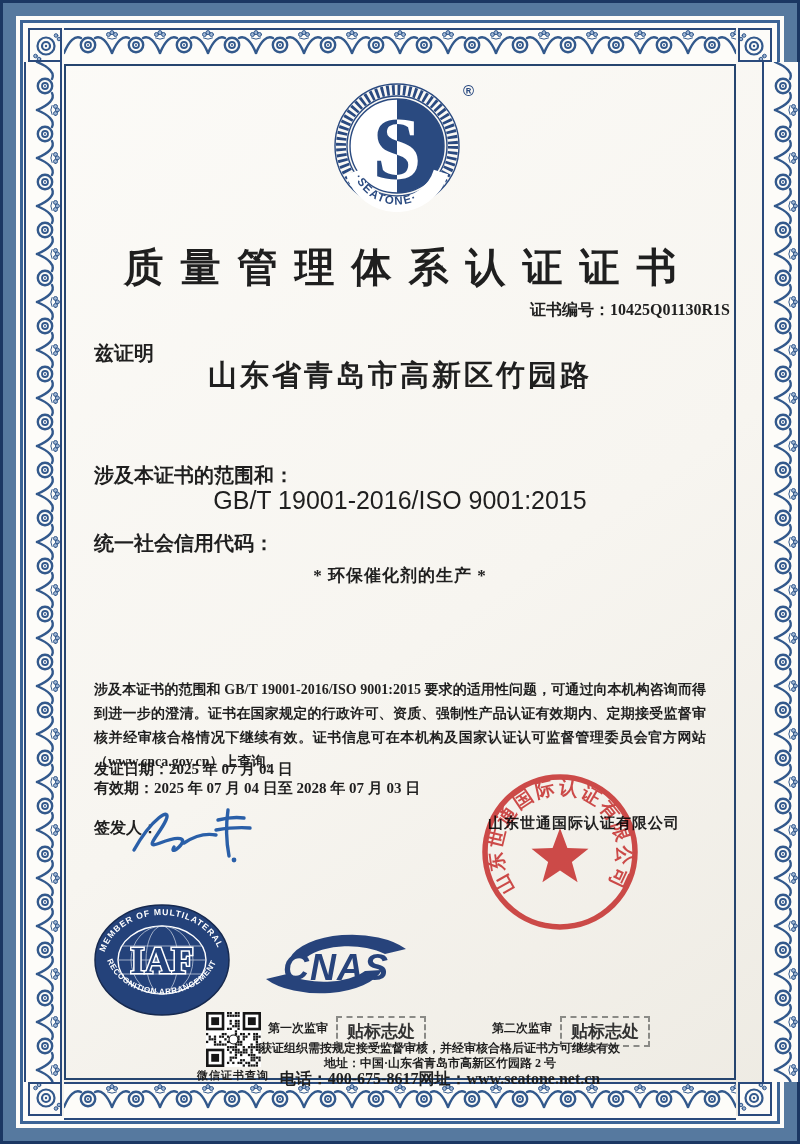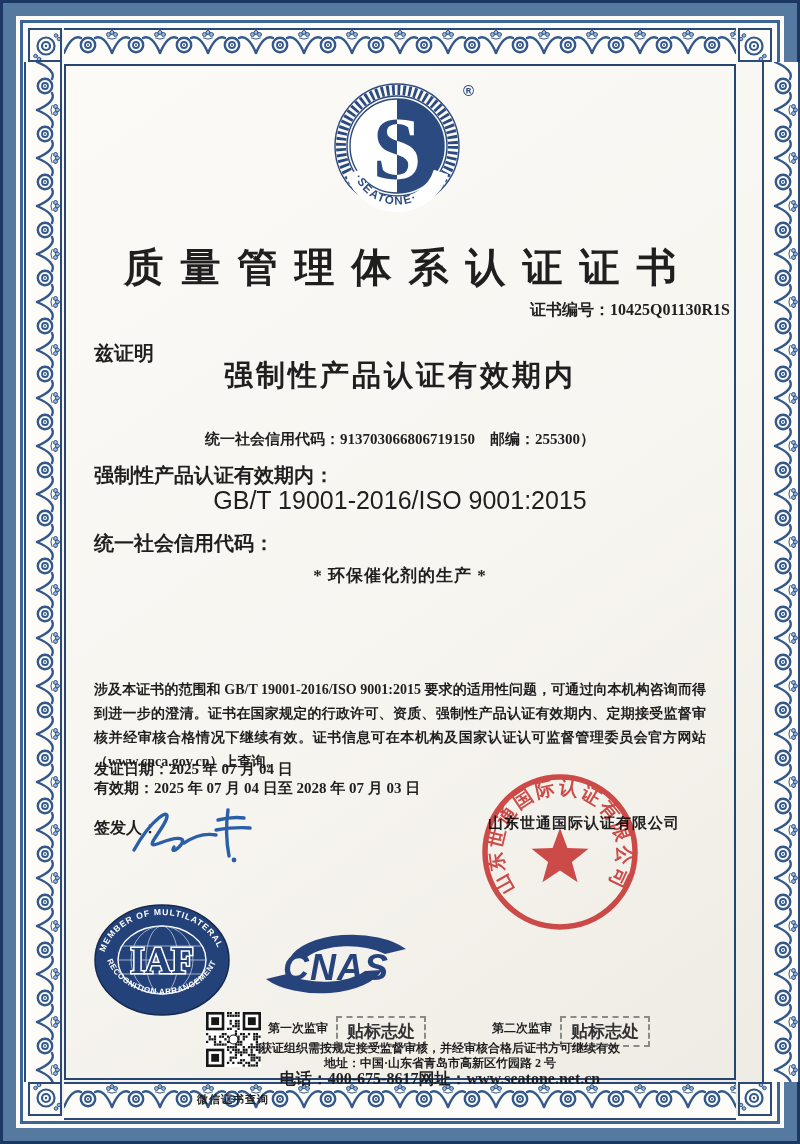--- a/index.html
+++ b/index.html
@@ -207,25 +207,24 @@
       </svg>
       <span class="abs regmark" style="margin-left:-12px;top:2px;">®</span>
     </div>
 
     <div class="abs title ctr" style="top:172px;">质量管理体系认证证书</div>
 
     <div class="abs certno" style="top:232px;"><span>证书编号：</span><span>10425Q01130R1S</span></div>
 
     <div class="abs lbl" style="left:26px;top:272px;">兹证明</div>
 
-    <div class="abs company ctr" style="top:288px;">强制性产品认证有效期内</div>
-
-    <div class="abs addr ctr" style="top:362px;">统一社会信用代码：913703066806719150　邮编：255300）</div>
-
-    <div class="abs lbl" style="left:26px;top:394px;">强制性产品认证有效期内：</div>
+    <div class="abs company ctr" style="top:288px;">山东省青岛市高新区竹园路</div>
+
+
+    <div class="abs lbl" style="left:26px;top:394px;">涉及本证书的范围和：</div>
     <div class="abs standard ctr" style="top:418px;">GB/T 19001-2016/ISO 9001:2015</div>
 
     <div class="abs lbl" style="left:26px;top:462px;">统一社会信用代码：</div>
     <div class="abs scope ctr" style="top:496px;">* 环保催化剂的生产 *</div>
 
     <div class="abs legal" style="top:610px;">涉及本证书的范围和 GB/T 19001-2016/ISO 9001:2015 要求的适用性问题，可通过向本机构咨询而得到进一步的澄清。证书在国家规定的行政许可、资质、强制性产品认证有效期内、定期接受监督审核并经审核合格情况下继续有效。证书信息可在本机构及国家认证认可监督管理委员会官方网站（www.cnca.gov.cn）上查询。</div>
 
     <div class="abs dates" style="top:692px;flex-direction:column;">
       <span>发证日期：2025 年 07 月 04 日</span>
       <span>有效期：2025 年 07 月 04 日至 2028 年 07 月 03 日</span>
@@ -417,21 +416,21 @@
         <rect x="2.619047619047619" y="2.619047619047619" width="13.095238095238095" height="13.095238095238095" fill="#fff"></rect>
         <rect x="5.238095238095238" y="5.238095238095238" width="7.857142857142858" height="7.857142857142858" fill="#161616"></rect>
         <rect x="36.666666666666664" y="0" width="18.333333333333332" height="18.333333333333332" fill="#161616"></rect>
         <rect x="39.285714285714285" y="2.619047619047619" width="13.095238095238095" height="13.095238095238095" fill="#fff"></rect>
         <rect x="41.904761904761905" y="5.238095238095238" width="7.857142857142858" height="7.857142857142858" fill="#161616"></rect>
         <rect x="0" y="36.666666666666664" width="18.333333333333332" height="18.333333333333332" fill="#161616"></rect>
         <rect x="2.619047619047619" y="39.285714285714285" width="13.095238095238095" height="13.095238095238095" fill="#fff"></rect>
         <rect x="5.238095238095238" y="41.904761904761905" width="7.857142857142858" height="7.857142857142858" fill="#161616"></rect>
         <circle cx="27.5" cy="27.5" r="4.5" fill="#fff" stroke="#161616" stroke-width="1.2"></circle>
       </svg>
-    <div class="abs qrlabel" style="left:110px;top:1000px;margin-top:24px;">微信证书查询</div>
+    <div class="abs qrlabel" style="left:110px;top:1000px;">微信证书查询</div>
 
     <div class="abs auditrow" style="left:0;right:0;top:948px;height:24px;">
       <span class="tag" style="left:200px;top:4px;">第一次监审</span>
       <span class="box" style="left:268px;top:0;">贴标志处</span>
       <span class="tag" style="left:424px;top:4px;">第二次监审</span>
       <span class="box" style="left:492px;top:0;">贴标志处</span>
     </div>
 
     <div class="abs footline" style="top:972px;">获证组织需按规定接受监督审核，并经审核合格后证书方可继续有效</div>
     <div class="abs footline" style="top:987px;">地址：中国·山东省青岛市高新区竹园路 2 号</div>

